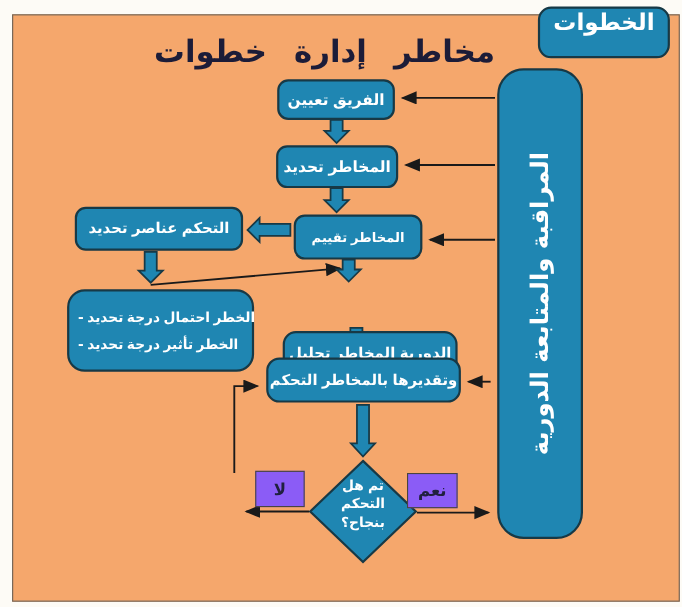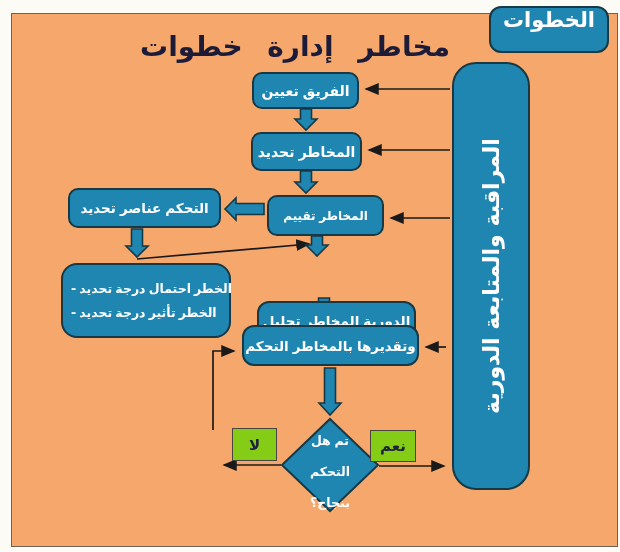--- a/index.html
+++ b/index.html
@@ -44,27 +44,27 @@
   }
   .words{display:flex;direction:ltr;gap:0.30em;align-items:baseline;justify-content:center;white-space:nowrap;}
   .dashbox{
     position:absolute;left:61px;top:263px;width:170px;height:75px;
     background:#1F86B2;border:2px solid #173946;border-radius:16px;box-sizing:border-box;
     display:flex;flex-direction:column;justify-content:center;gap:9px;
     color:#fff;font-weight:bold;font-size:12.5px;padding:0 6px 0 8px;
   }
   .dashbox .words{justify-content:flex-start;gap:0.25em;}
   .peach{
-    position:absolute;background:#84cc16;border:1.5px solid #4a4440;box-sizing:border-box;
+    position:absolute;background:#8b5cf6;border:1.5px solid #4a4440;box-sizing:border-box;
     display:flex;align-items:center;justify-content:center;
     color:#20203f;font-size:15px;font-weight:bold;
   }
   .dtext{
     position:absolute;left:285px;top:433px;width:90px;
-    display:flex;flex-direction:column;align-items:center;gap:16px;
+    display:flex;flex-direction:column;align-items:center;gap:2px;
     color:#fff;font-size:12.5px;font-weight:bold;line-height:1.2;
   }
   .b1{left:252px;top:72px;width:107px;height:37px;font-size:14px;}
   .b2{left:251px;top:132px;width:111px;height:39px;font-size:14px;}
   .b3{left:267px;top:195px;width:117px;height:41px;font-size:12px;text-align:center;}
   .b4{left:257px;top:257px;width:159px;height:40px;font-size:13.5px;border-radius:12px;margin-top:44px;}
   .b5{left:242px;top:325px;width:177px;height:41px;font-size:13.5px;border-radius:12px;}
   .bl1{left:68px;top:188px;width:153px;height:40px;font-size:13.5px;}
   .no-box{left:232px;top:428px;width:45px;height:33px;}
   .yes-box{left:370px;top:430px;width:46px;height:32px;}

